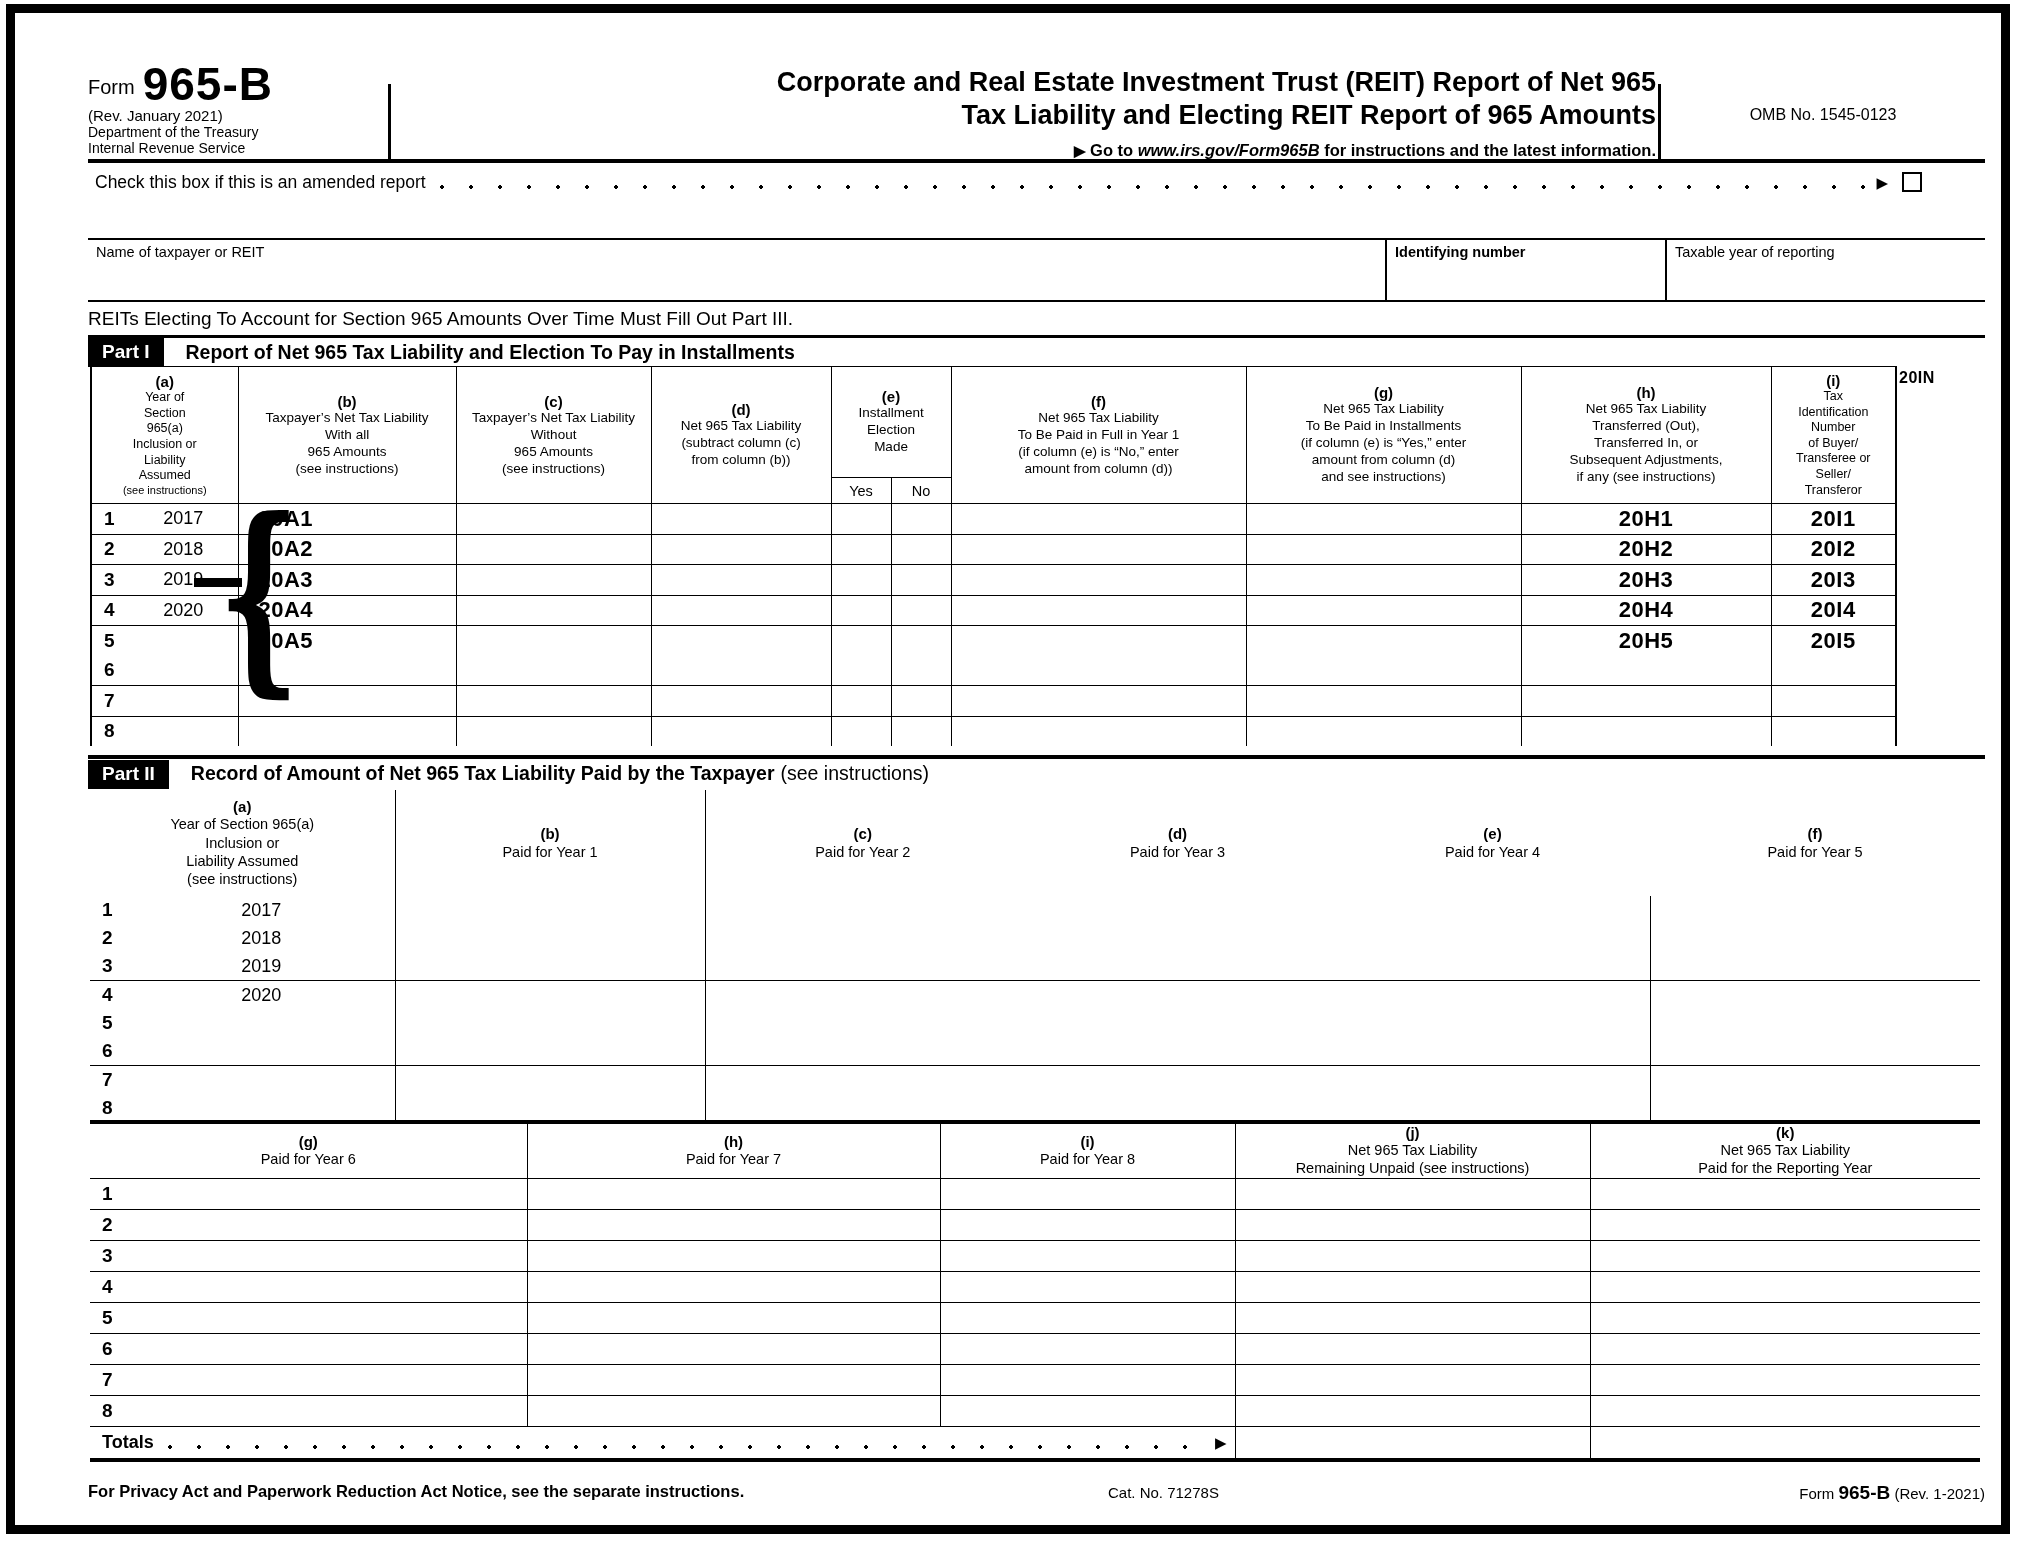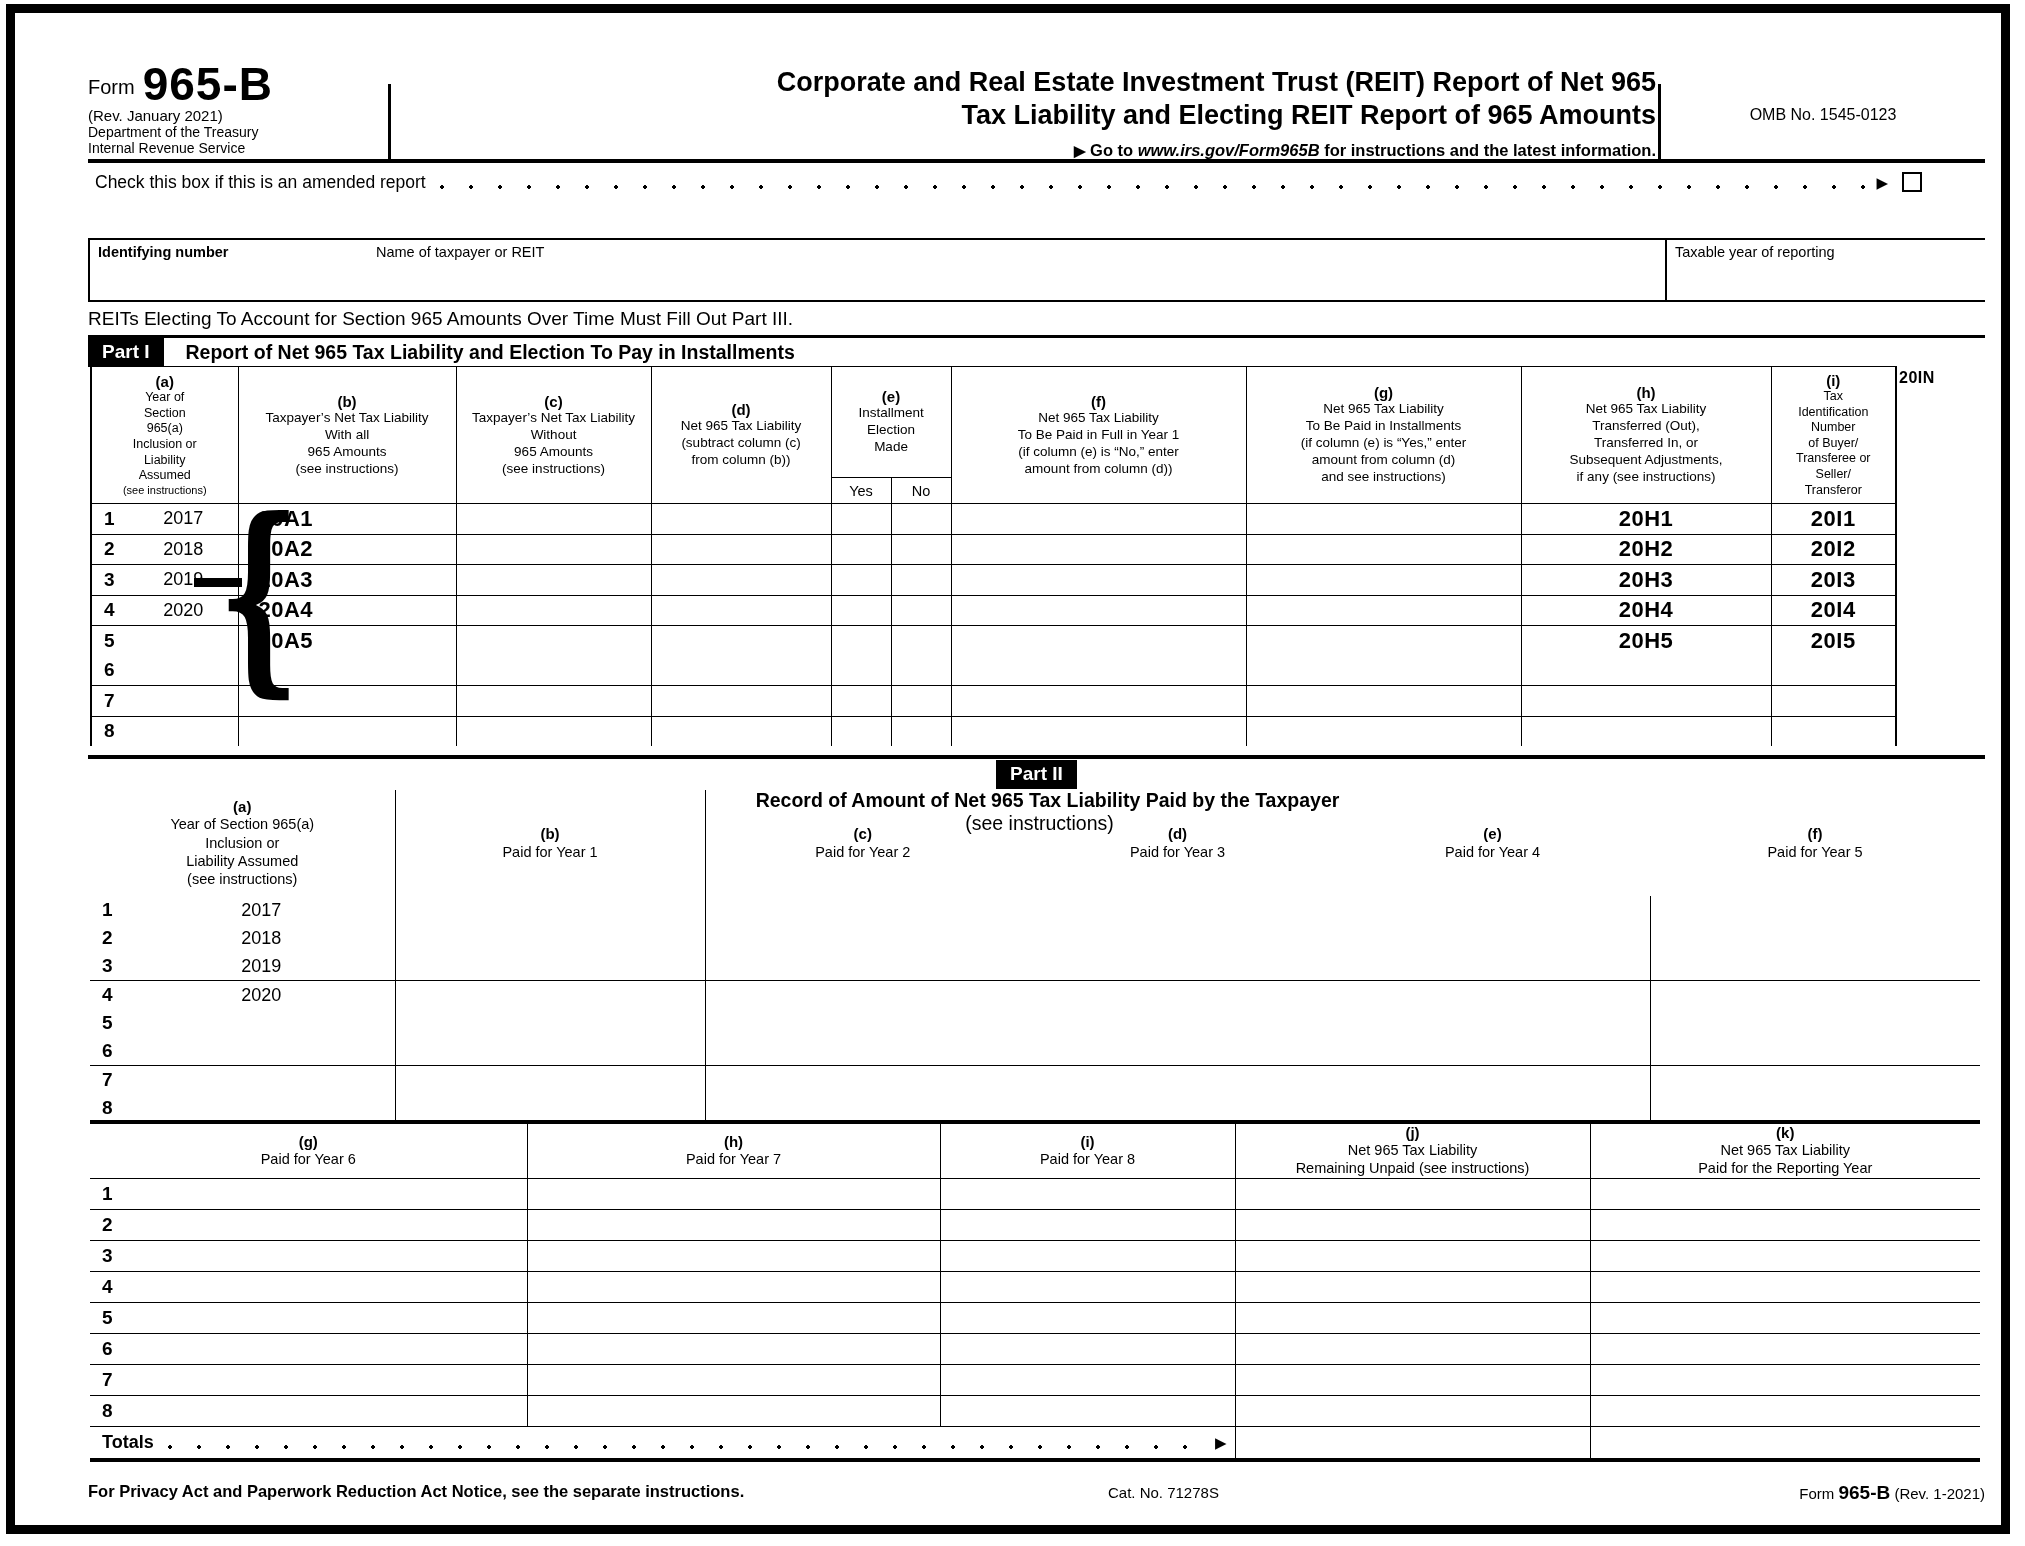--- a/index.html
+++ b/index.html
@@ -39,21 +39,21 @@
   .taxcell{font-size:14.5px;padding:4px 0 0 8px;box-sizing:border-box;}
   .tc1{width:1297px;}
   .tc2{width:280px;border-left:2px solid #000;font-weight:700;}
   .tc3{width:320px;border-left:2px solid #000;}
 
   .reitnote{left:88px;top:308px;font-size:19px;}
 
   
   .partbar{left:88px;width:1897px;display:flex;align-items:center;box-sizing:border-box;}
   .p1bar{top:335px;border-top:3px solid #000;height:31px;}
-  .p2bar{top:755px;border-top:4px solid #000;height:33px;flex-direction:column;}
+  .p2bar{top:755px;border-top:4px solid #000;height:33px;}
   .ptab{background:#000;color:#fff;font-weight:700;font-size:19px;
         padding:3px 14px 4px 14px;margin-top:1px;}
   .ptitle{font-weight:700;font-size:19.5px;margin-left:22px;}
   .ptnote{font-weight:400;font-size:19.5px;margin-left:6px;}
 
   
   table{border-collapse:collapse;table-layout:fixed;}
   th,td{padding:0;font-weight:400;vertical-align:middle;overflow:hidden;}
   .hl{font-weight:700;font-size:15px;text-align:center;line-height:1.15;}
   .ht{font-size:13.5px;text-align:center;white-space:pre-line;line-height:1.25;}
@@ -135,25 +135,25 @@
   <div class="abs rule1"></div>
 
   <div class="abs amended">
     <span class="lbl">Check this box if this is an amended report</span>
     <span class="leaders"></span>
     <span class="arr">▶</span>
     <span class="chk"></span>
   </div>
 
   <div class="abs taxrow">
+    <div class="taxcell tc1">
+      <span>Name of taxpayer or REIT</span>
+    </div>
     <div class="taxcell tc2">
       <span>Identifying number</span>
-    </div>
-    <div class="taxcell tc1">
-      <span>Name of taxpayer or REIT</span>
     </div>
     <div class="taxcell tc3">
       <span>Taxable year of reporting</span>
     </div>
   </div>
 
   <div class="abs reitnote">REITs Electing To Account for Section 965 Amounts Over Time Must Fill Out Part III.</div>
 
   <div class="abs partbar p1bar">
     <span class="ptab">Part I</span>

